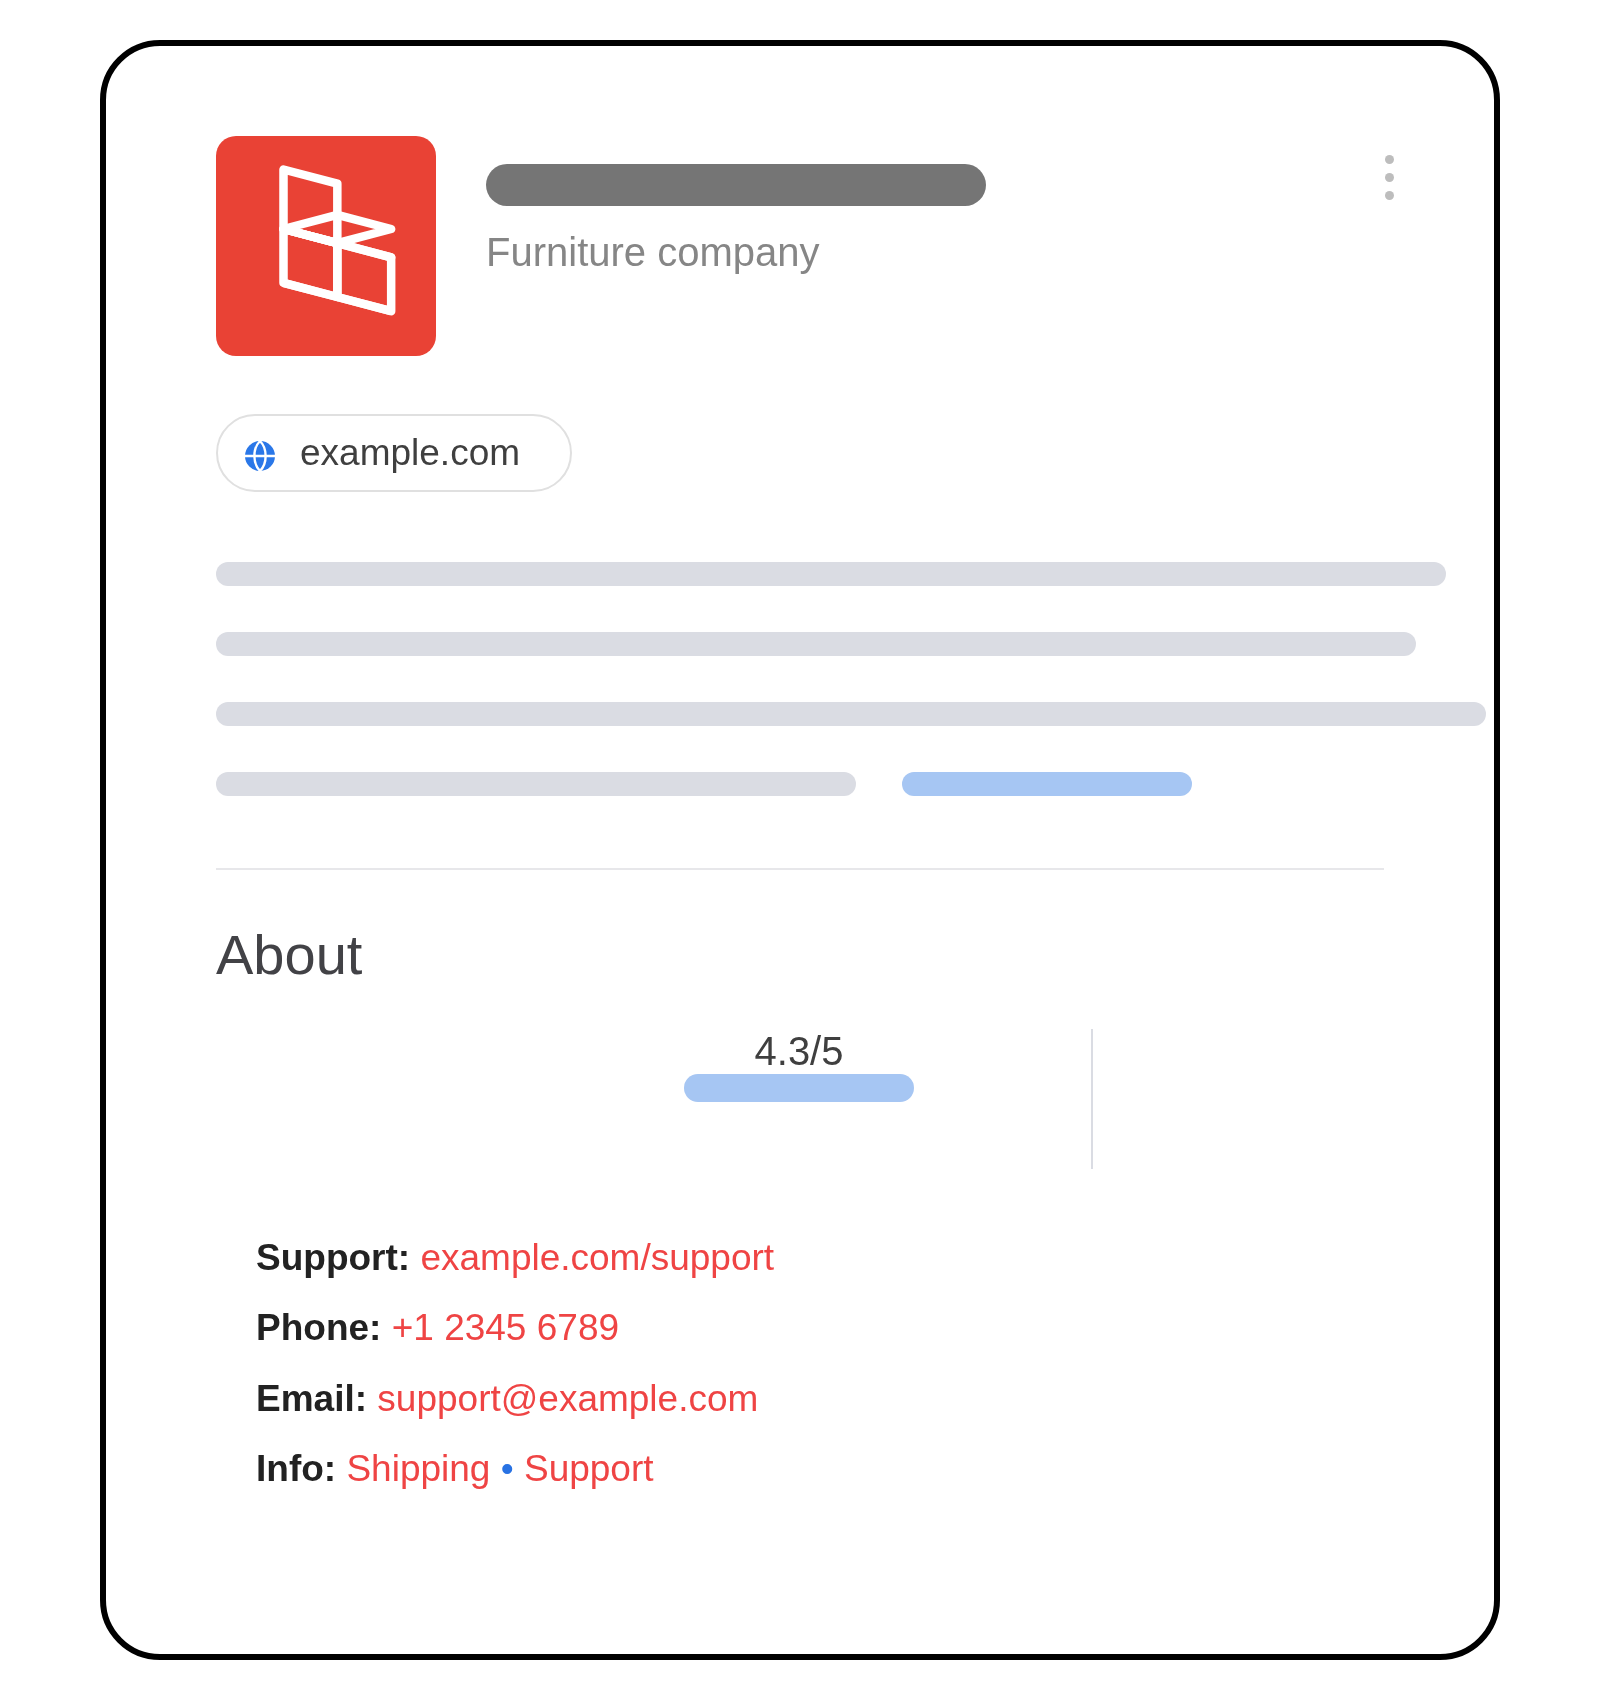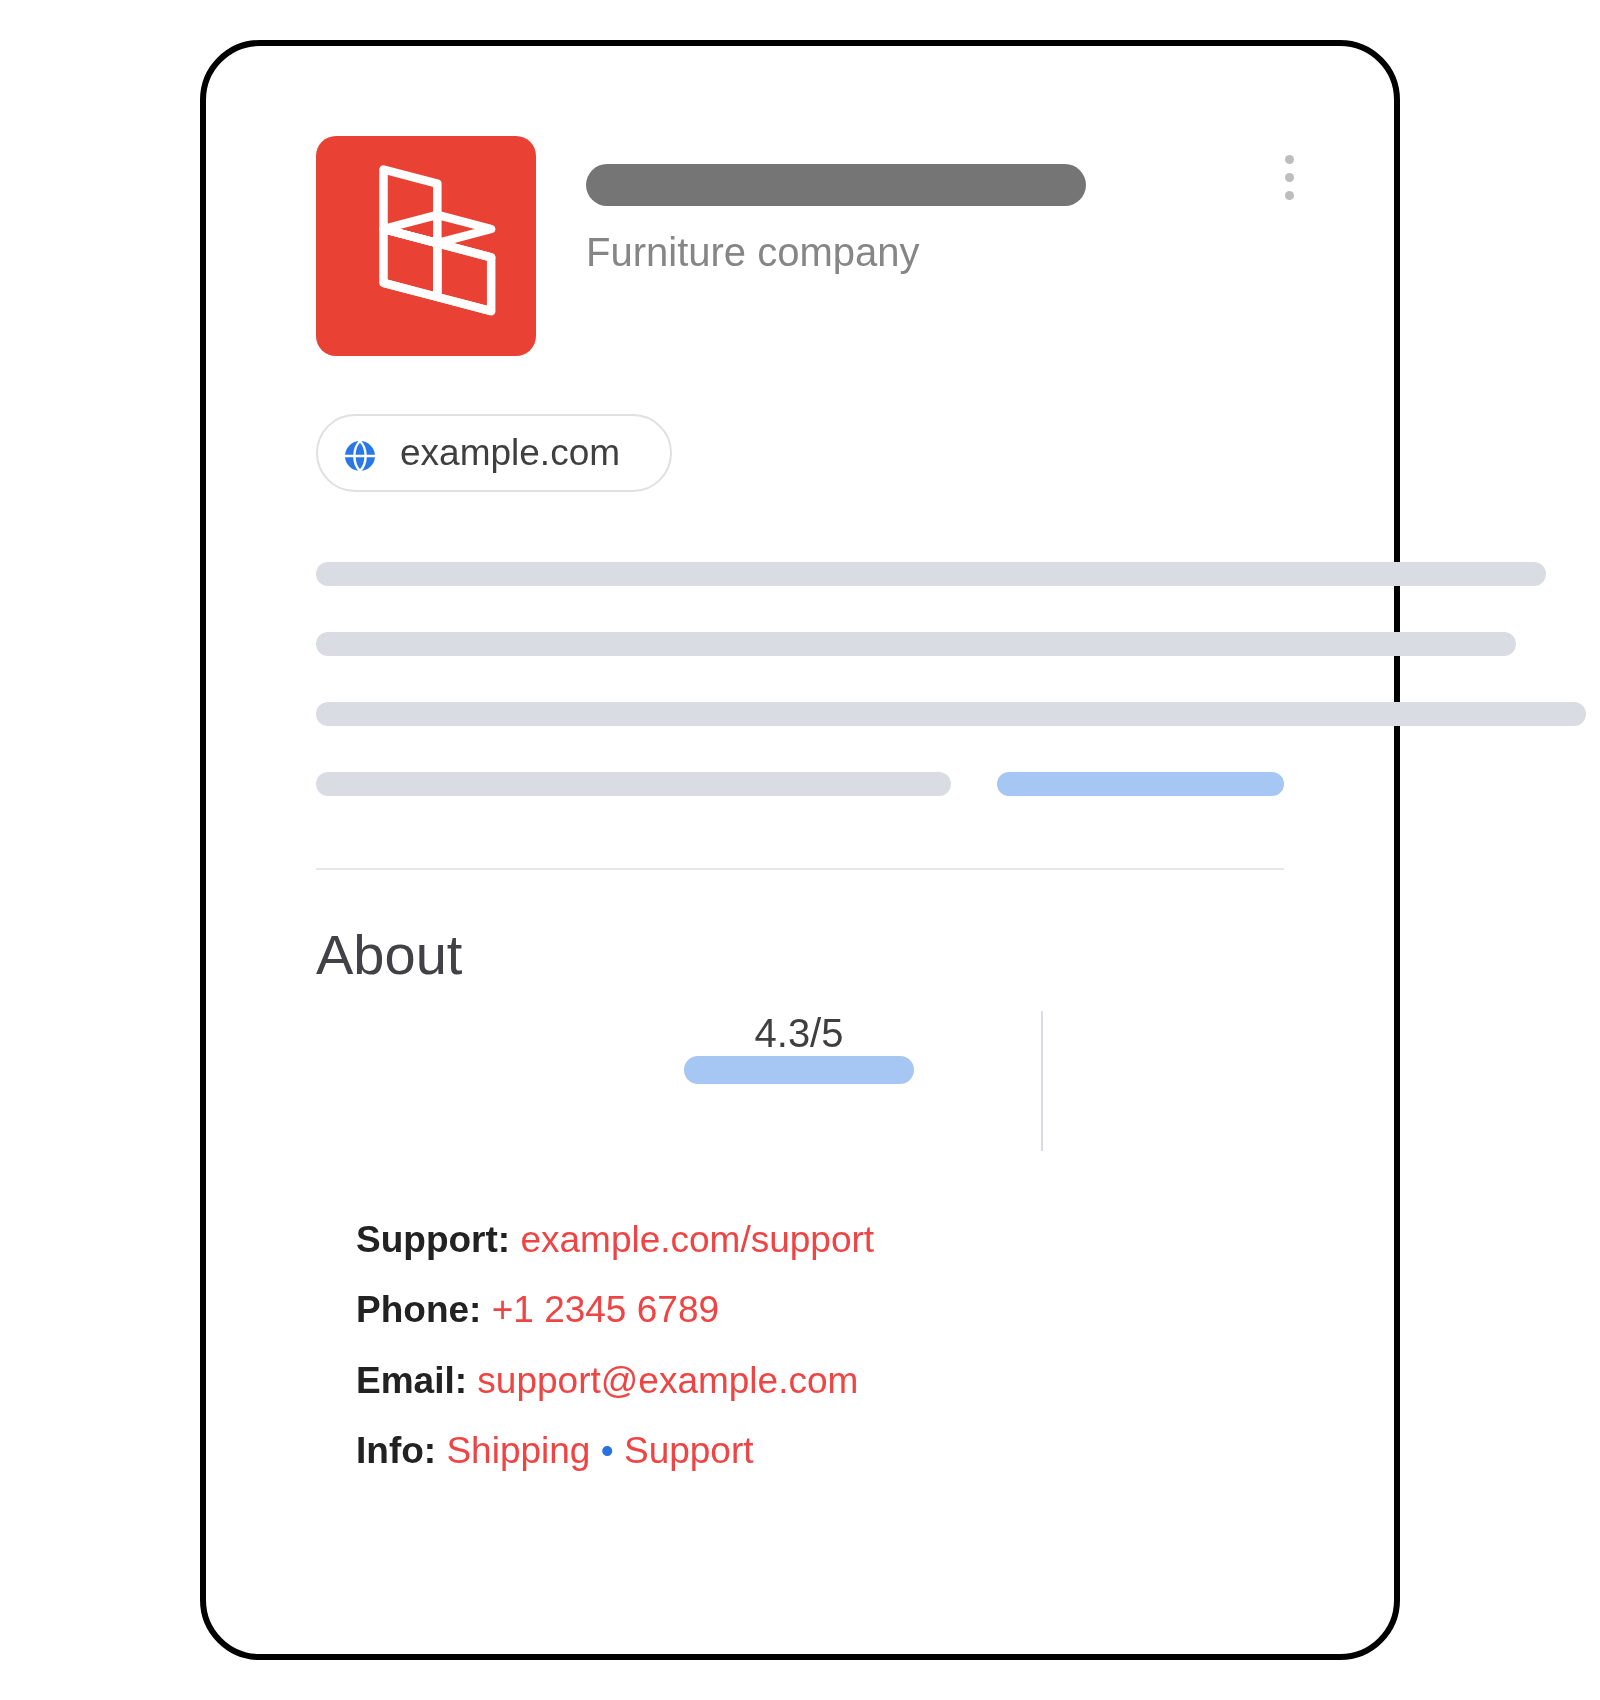--- a/index.html
+++ b/index.html
@@ -6,21 +6,21 @@
     body {
       font-family: Arial, Helvetica, sans-serif;
       background: #ffffff;
       display: flex;
       justify-content: center;
       align-items: center;
       min-height: 1700px;
       width: 1600px;
     }
     .card {
-      width: 1200px;
+      width: 1400px;
       height: 1620px;
       border: 6px solid #000;
       border-radius: 60px;
       padding: 90px 110px 80px 110px;
       position: relative;
     }
     .header {
       display: flex;
       align-items: flex-start;
       gap: 50px;
@@ -84,21 +84,21 @@
     .last-row { display: flex; gap: 46px; }
     .line.l4 { width: 640px; margin-bottom: 0; }
     .line.link {
       width: 290px; background: #a6c6f3; margin-bottom: 0;
     }
     .divider {
       height: 2px; background: #e7e7ea; margin: 72px 0 52px 0;
     }
     .about-heading {
       font-size: 56px; color: #424246; font-weight: 400;
-      margin-bottom: 24px;
+      margin-bottom: 42px;
     }
     .ratings {
       display: flex; justify-content: center;
       width: 100%; margin-bottom: 54px;
     }
     .rating-col {
       flex: 0 0 50%; display: flex; flex-direction: column;
       align-items: center; 
     }
     .rating-col .val { font-size: 40px; color: #3f3f3f; }

